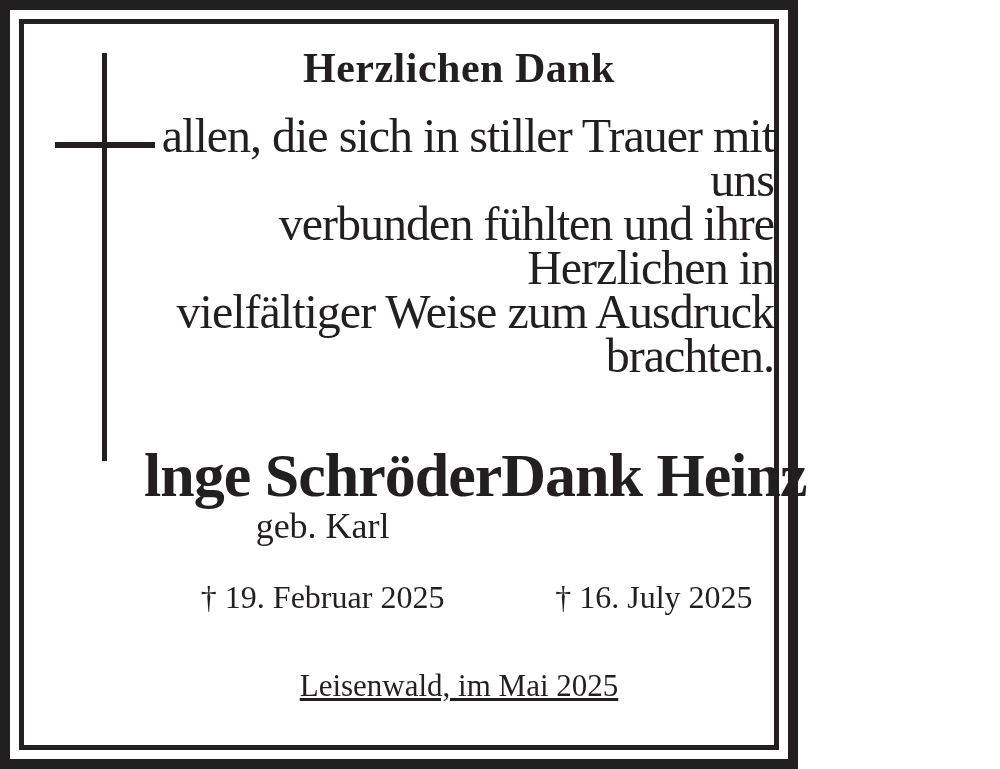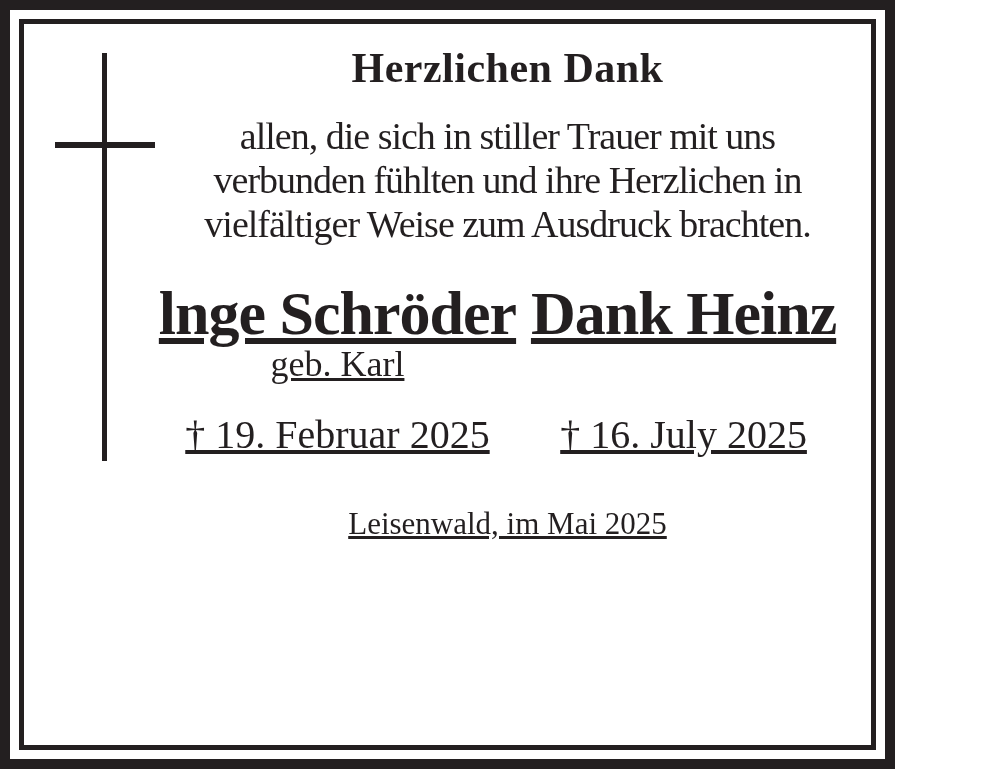--- a/index.html
+++ b/index.html
@@ -4,21 +4,21 @@
 <style>
   html, body { margin: 0; padding: 0; }
   body {
     width: 1000px; height: 769px;
     background: #ffffff;
     font-family: "Liberation Serif", "DejaVu Serif", serif;
     overflow: hidden;
   }
   .page {
     position: relative;
-    width: 895px; height: 769px;
+    width: 798px; height: 769px;
     background: #ffffff;
     color: #231f20;
   }
   
   .frame-outer {
     position: absolute; inset: 0;
     border: 10px solid #231f20;
     box-sizing: border-box;
   }
   .frame-inner {
@@ -44,47 +44,47 @@
     text-align: center;
   }
   .title {
     margin-top: 20px;
     font-size: 42px; font-weight: bold;
     line-height: 48px;
     letter-spacing: 0.5px;
   }
   .message {
     margin-top: 22px;
-    font-size: 38px;
+    font-size: 48px;
     line-height: 44px;
     letter-spacing: -1px;
+    text-align: right;
   }
   .names-row {
-    margin-top: 36px;
+    margin-top: 66px;
     margin-right: 20px;
     display: flex;
     justify-content: space-evenly;
     align-items: flex-start;
-    text-decoration: underline;
   }
   .person { flex: none; text-align: center; }
   .name-block { height: 126px; }
   .person-name {
     font-size: 62px; font-weight: bold;
     line-height: 62px;
     letter-spacing: -1px;
     white-space: nowrap;
   }
   .maiden-name {
     font-size: 36px;
     line-height: 40px;
   }
   .death-date {
     margin-top: 4px;
-    font-size: 40px;
+    font-size: 32px;
     line-height: 46px;
     white-space: nowrap;
   }
   .mourners {
     margin-top: 66px;
     font-size: 46px; font-weight: bold;
     line-height: 50px;
   }
   .place-date {
     margin-top: 48px;

